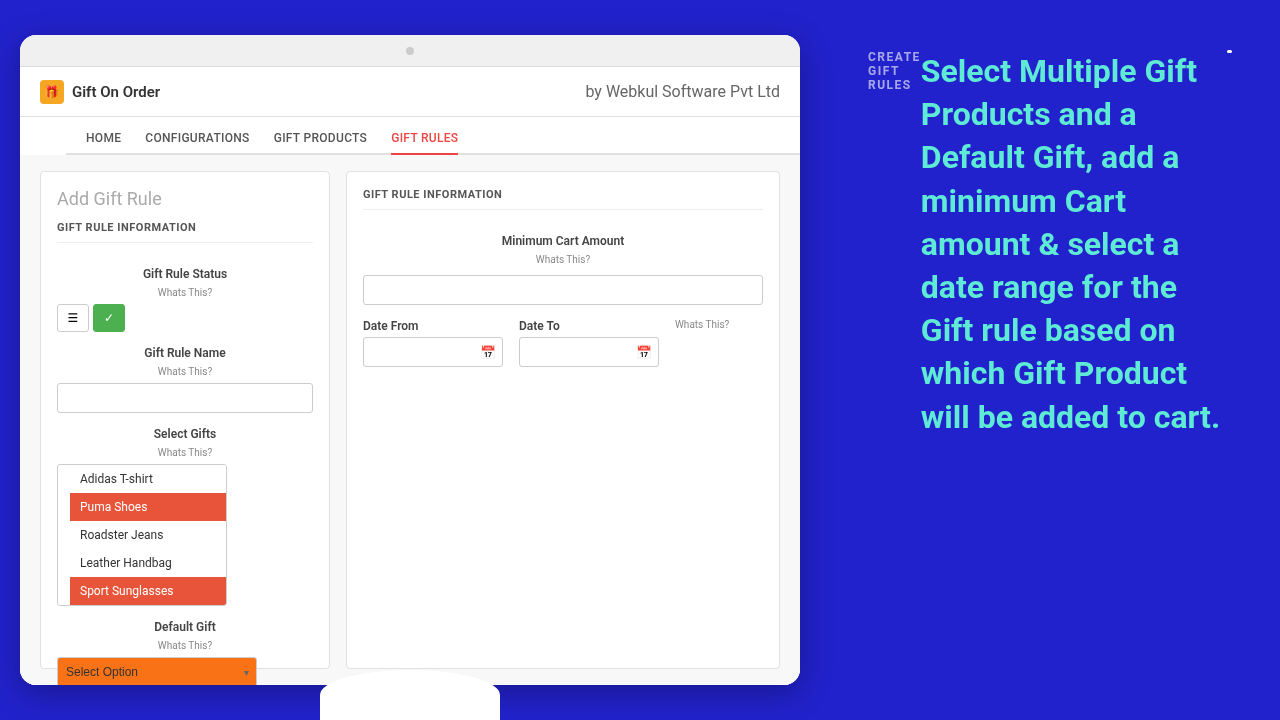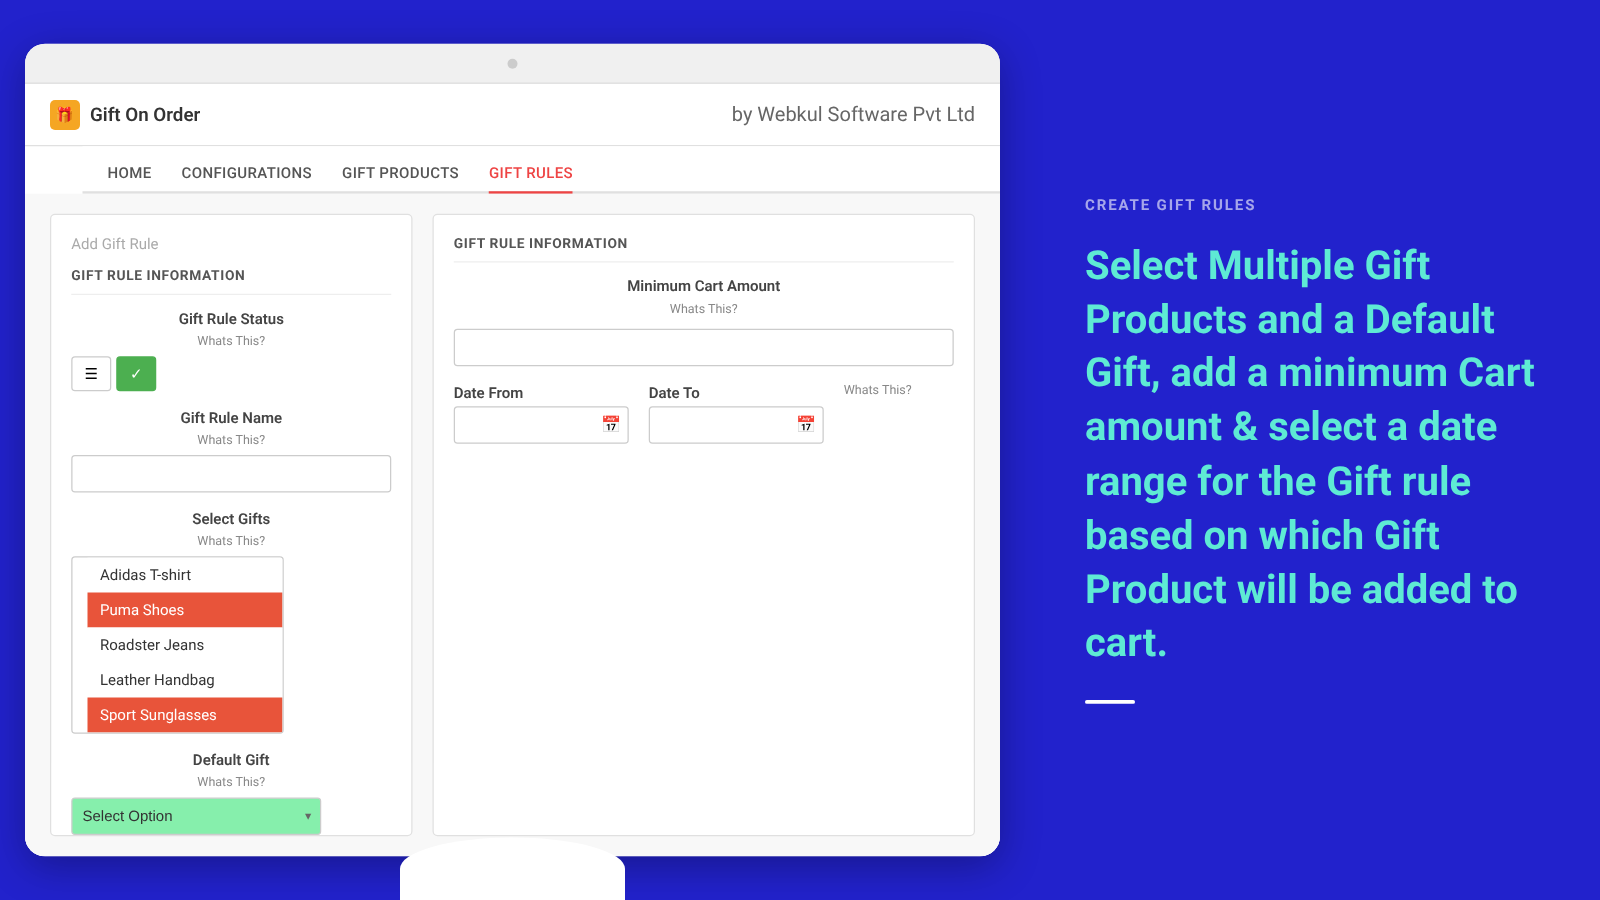--- a/index.html
+++ b/index.html
@@ -152,32 +152,32 @@
     .form-panel {
       background: white;
       border: 1px solid #e0e0e0;
       border-radius: 4px;
       padding: 16px;
       width: 290px;
       flex-shrink: 0;
     }
 
     .breadcrumb {
-      font-size: 12px;
+      font-size: 18px;
       color: #aaa;
       margin-bottom: 12px;
     }
 
     .section-title {
       font-size: 11px;
       font-weight: 700;
       color: #555;
       text-transform: uppercase;
       letter-spacing: 0.5px;
-      margin-bottom: 12px;
+      margin-bottom: 24px;
       padding-bottom: 8px;
       border-bottom: 1px solid #eee;
     }
 
     .field-group {
       margin-bottom: 14px;
     }
 
     .field-label {
       font-size: 12px;
@@ -261,21 +261,21 @@
     }
 
     .select-wrapper select {
       width: 100%;
       height: 30px;
       border: 1px solid #ccc;
       border-radius: 3px;
       padding: 4px 8px;
       font-size: 12px;
       color: #333;
-      background: #86efac;
+      background: #f97316;
       appearance: none;
       cursor: pointer;
     }
 
     .select-arrow {
       position: absolute;
       right: 8px;
       top: 50%;
       transform: translateY(-50%);
       pointer-events: none;
@@ -345,21 +345,21 @@
       color: #333;
       outline: none;
       margin-top: 4px;
     }
 
     
     .right-panel {
       width: 460px;
       background: #2222cc;
       display: flex;
-      flex-direction: column;
+      flex-direction: row;
       justify-content: center;
       padding: 50px 48px;
     }
 
     .create-gift-label {
       font-size: 12px;
       font-weight: 700;
       color: rgba(255,255,255,0.6);
       text-transform: uppercase;
       letter-spacing: 1.5px;

